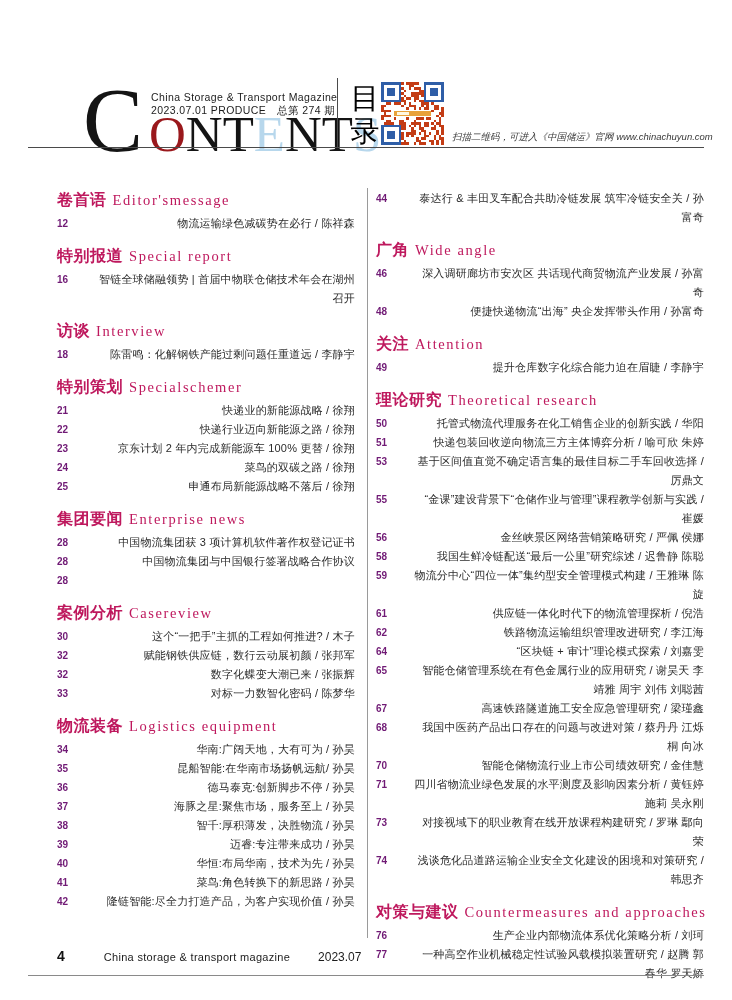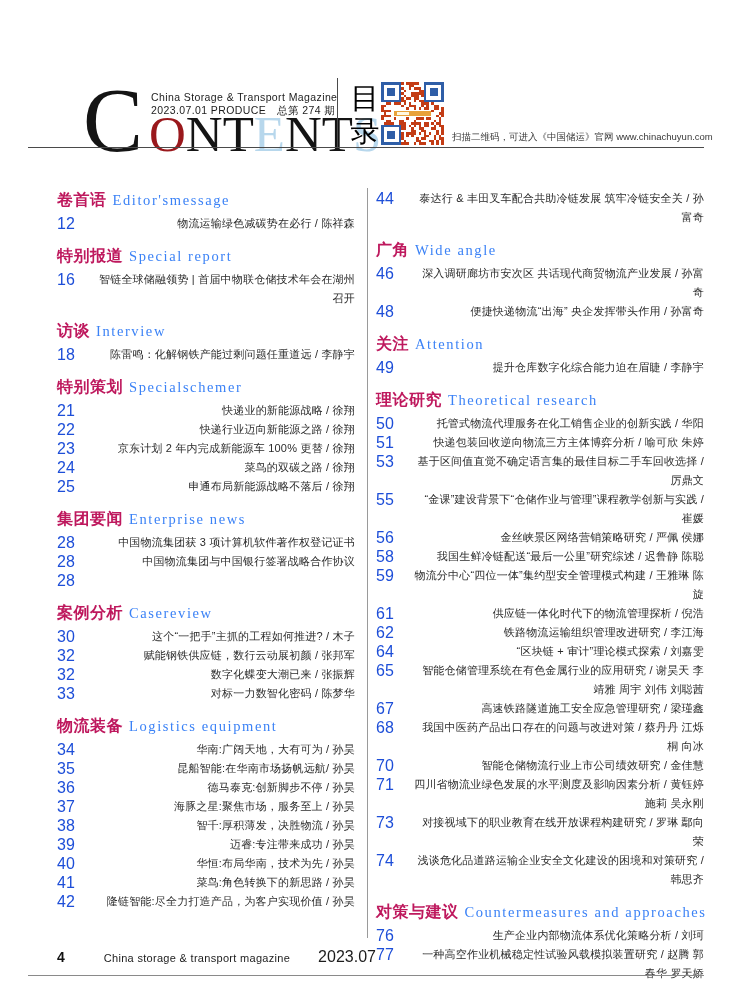--- a/index.html
+++ b/index.html
@@ -9,40 +9,40 @@
   .logo-bigc{position:absolute;left:83px;top:90px;font-family:"Liberation Serif", serif;
              font-size:90px;line-height:62px;color:#141414;}
   .logo-tagline{position:absolute;left:151px;top:91px;font-size:10.5px;line-height:12.5px;
                 color:#1c1c1c;letter-spacing:0.4px;white-space:nowrap;}
   .logo-rest{position:absolute;left:149px;top:116px;font-family:"Liberation Serif", serif;
              font-size:51px;line-height:37px;letter-spacing:0px;white-space:nowrap;}
   .hdr-divider{position:absolute;left:337px;top:78px;width:1px;height:69px;background:#4a4a4a;}
   .toc-label{position:absolute;left:349px;top:82px;width:32px;font-family:"Liberation Serif", serif;
              font-size:29px;line-height:33px;color:#000;text-align:center;}
   .qr{position:absolute;left:381px;top:82px;width:63px;height:63px;}
-  .qr-caption{position:absolute;left:452px;top:131px;font-size:9.5px;color:#3a3a3a;white-space:nowrap;}
+  .qr-caption{position:absolute;left:452px;top:131px;font-size:9.5px;color:#3a3a3a;white-space:nowrap;font-style:italic;}
   .hdr-rule{position:absolute;left:28px;top:147px;width:676px;height:1px;background:#4a4a4a;}
   
   .col{position:absolute;top:189px;}
   .col-left{left:57px;width:298px;}
   .col-right{left:376px;width:328px;}
   .col-divider{position:absolute;left:367px;top:188px;width:1px;height:750px;background:#9a9a9a;}
   .section{margin-bottom:12px;}
   .section-heading{line-height:21px;margin-bottom:3px;white-space:nowrap;}
   .heading-cn{font-size:16px;font-weight:bold;color:#be185d;letter-spacing:0.5px;}
-  .heading-en{font-family:"Liberation Serif", serif;font-size:14.5px;color:#3b82f6;
+  .heading-en{font-family:"Liberation Serif", serif;font-size:14.5px;color:#be185d;
               letter-spacing:1.6px;margin-left:6px;}
   .toc-item{display:flex;line-height:19px;}
-  .toc-item .pg{width:37px;flex:0 0 37px;font-size:16px;font-weight:normal;color:#1d4ed8;}
+  .toc-item .pg{width:37px;flex:0 0 37px;font-size:10px;font-weight:bold;color:#701a75;}
   .toc-item .tt{flex:1;font-size:11px;color:#2b2b2b;letter-spacing:0.2px;text-align:right;}
   
   .footer{position:absolute;left:57px;top:948px;width:620px;display:flex;align-items:baseline;}
   .footer .fp{font-size:14px;font-weight:bold;color:#111;}
   .footer .fm{font-size:11px;color:#1c1c1c;margin-left:39px;letter-spacing:0.3px;}
-  .footer .fi{font-size:16px;color:#1c1c1c;margin-left:28px;}
+  .footer .fi{font-size:12px;color:#1c1c1c;margin-left:28px;}
   .footer-rule{position:absolute;left:28px;top:975px;width:676px;height:1px;background:#8a8a8a;}
 </style>
 </head>
 <body>
 
 <div class="page">
 
   <div class="logo-bigc">C</div>
   <div class="logo-tagline">
     <div>China Storage &amp; Transport Magazine</div>

